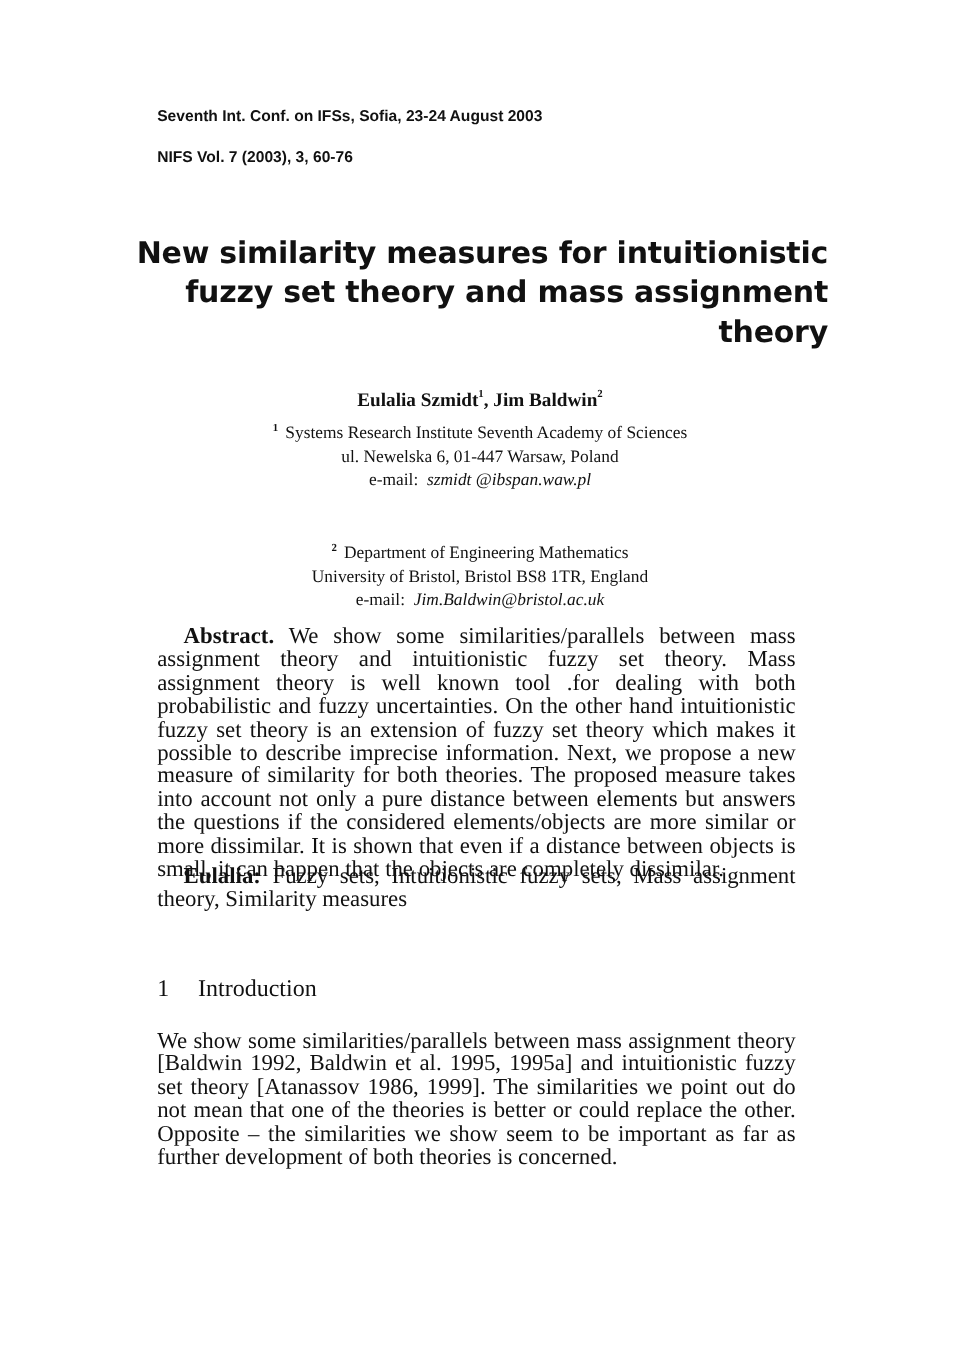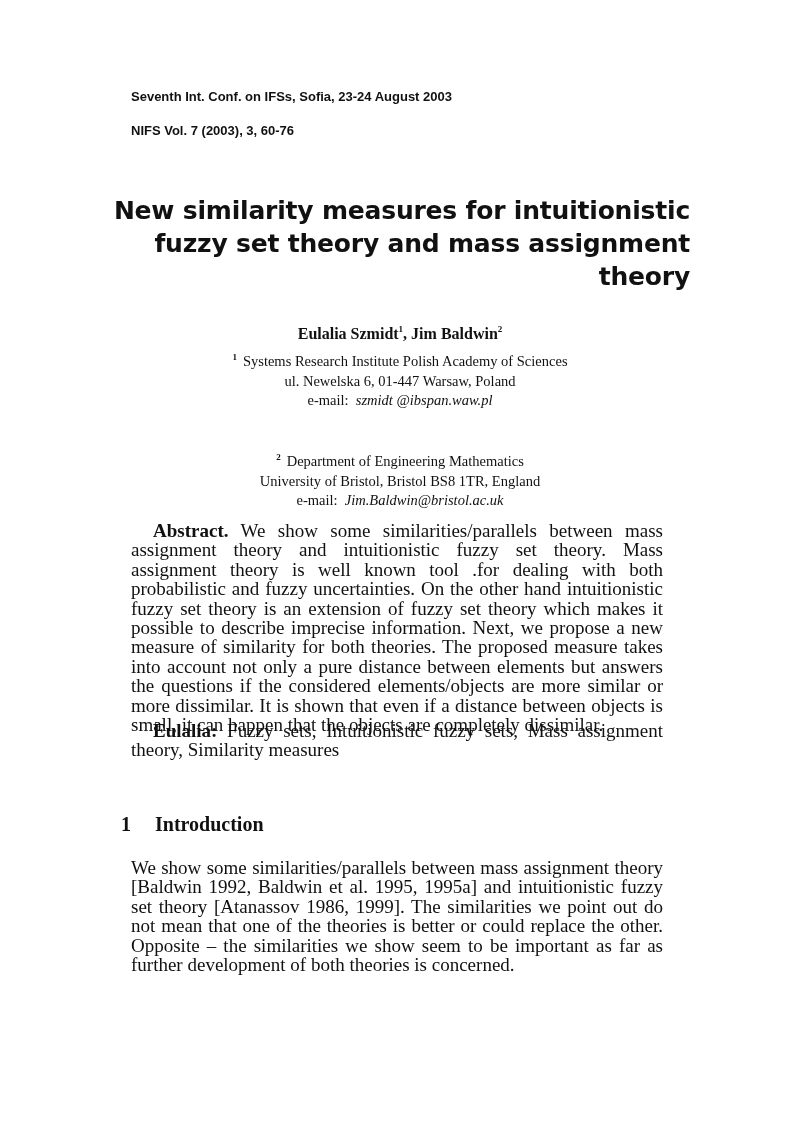--- a/index.html
+++ b/index.html
@@ -93,24 +93,24 @@
       line-height: 19.4px;
       text-align: justify;
     }
     .para .indent { display: inline-block; width: 22px; }
     .para b { font-weight: bold; }
     #abstract { top: 521px; }
     #keywords { top: 721px; }
 
     .section-heading {
       position: absolute;
-      left: 121px;
+      left: 131px;
       top: 813px;
       font-family: "Liberation Serif", serif;
-      font-weight: bold;
+      font-weight: normal;
       font-size: 20px;
       white-space: nowrap;
     }
     .section-heading .num {
       display: inline-block;
       width: 34px;
     }
     #intro-para { top: 858px; }
   </style>
 </head>
@@ -121,21 +121,21 @@
   <div class="header-line" id="conf-line">Seventh Int. Conf. on IFSs, Sofia, 23-24 August 2003</div>
   <div class="header-line" id="journal-line">NIFS Vol. 7 (2003), 3, 60-76</div>
 
   <div class="title">New similarity measures for intuitionistic fuzzy set theory and mass assignment theory</div>
 
   <div class="authors">
     <span>Eulalia Szmidt</span><sup>1</sup><span>, </span><span>Jim Baldwin</span><sup>2</sup>
   </div>
 
   <div class="affil" id="affil-1">
-    <span class="line"><sup>1</sup><span>Systems Research Institute Polish Academy of Sciences</span></span>
+    <span class="line"><sup>1</sup><span>Systems Research Institute Seventh Academy of Sciences</span></span>
     <span class="line">ul. Newelska 6, 01-447 Warsaw, Poland</span>
     <span class="line"><span>e-mail:</span>&nbsp; <span class="email">szmidt @ibspan.waw.pl</span></span>
   </div>
 
   <div class="affil" id="affil-2">
     <span class="line"><sup>2</sup><span>Department of Engineering Mathematics</span></span>
     <span class="line">University of Bristol, Bristol BS8 1TR, England</span>
     <span class="line"><span>e-mail:</span>&nbsp; <span class="email">Jim.Baldwin@bristol.ac.uk</span></span>
   </div>
 

